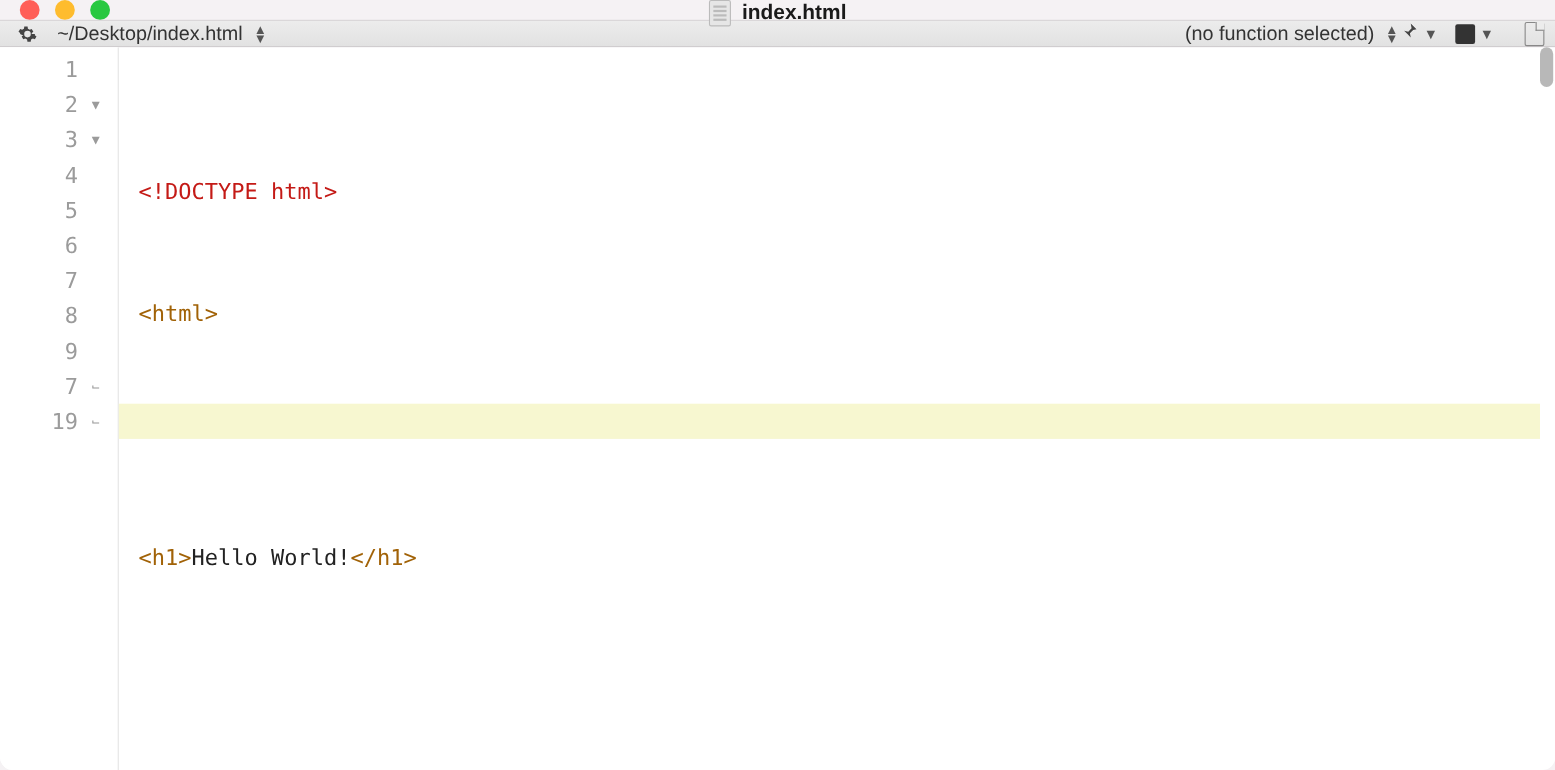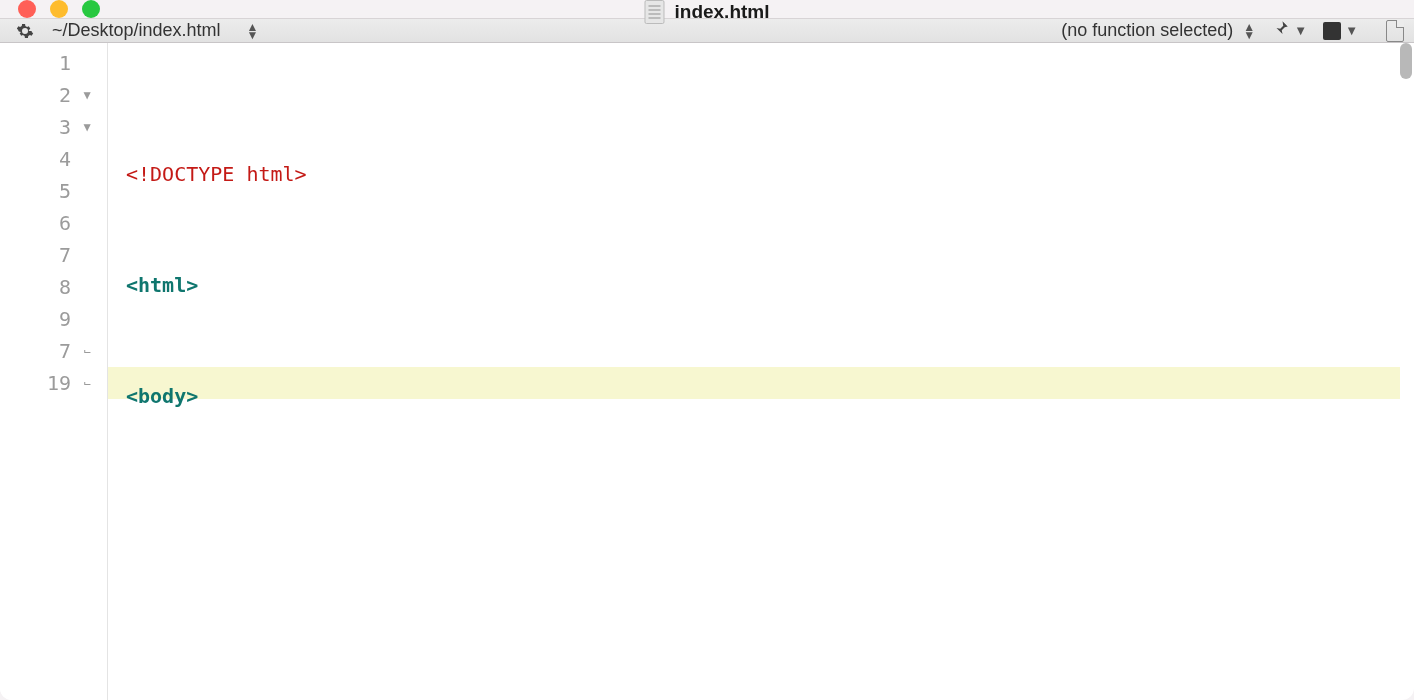--- a/index.html
+++ b/index.html
@@ -12,43 +12,43 @@
 .dot.red { background: #ff5f57; }
 .dot.yellow { background: #febc2e; }
 .dot.green { background: #28c840; }
 .title-center { position: absolute; left: 50%; transform: translateX(-50%); display: flex; align-items: center; gap: 10px; font-size: 19px; font-weight: 600; color: #1a1a1a; }
 .file-icon { width: 20px; height: 24px; background: #e6e6e6; border: 1px solid #bbb; border-radius: 2px; position: relative; }
 .file-icon::before { content:""; position:absolute; top:4px; left:3px; right:3px; height:2px; background:#bbb; box-shadow: 0 4px 0 #bbb, 0 8px 0 #bbb, 0 12px 0 #bbb; }
 
 
 .toolbar { height: 36px; background: linear-gradient(#ececec,#e2e2e2); border-bottom: 1px solid #c8c5c7; display: flex; align-items: center; padding: 0 10px 0 16px; font-size: 18px; color: #333; }
 .gear { width: 18px; height: 18px; margin-right: 18px; display: flex; align-items: center; justify-content: center; }
-.path-btn { display: flex; align-items: center; gap: 24px; }
+.path-btn { display: flex; align-items: center; gap: 8px; }
 .updown { font-size: 12px; line-height: 8px; letter-spacing: -1px; color: #555; display: inline-flex; flex-direction: column; margin-left: 2px; }
 .spacer { flex: 1; }
-.nofunc { display: flex; align-items: center; gap: 8px; margin-right: 18px; }
+.nofunc { display: flex; align-items: center; gap: 8px; margin-right: 2px; }
 .pin { margin-right: 4px; font-size: 18px; }
 .chev-d { font-size: 13px; color: #555; margin-right: 16px; }
 .stop-sq { width: 18px; height: 18px; background: #333; border-radius: 2px; margin-right: 4px; }
 .new-doc { width: 18px; height: 22px; border: 1.5px solid #888; border-radius: 2px; position: relative; margin-left: 12px; }
 .new-doc::after { content:""; position:absolute; top:-1px; right:-1px; width:7px; height:7px; background:#ececec; border-left:1.5px solid #888; border-bottom:1.5px solid #888; }
 
 
 .editor { flex: 1; display: flex; background: #fff; position: relative; font-family: Menlo, Consolas, monospace; font-size: 20px; line-height: 32px; }
 .gutter { width: 108px; background: #fff; border-right: 1px solid #e4e4e4; padding-top: 4px; }
 .grow { text-align: right; padding-right: 10px; color: #9b9b9b; display: flex; align-items: center; justify-content: flex-end; height: 32px; }
 .grow .ln { width: 30px; text-align: right; }
 .fold { width: 20px; font-size: 12px; color: #9b9b9b; margin-left: 6px; text-align: center; }
 .code { flex: 1; padding: 4px 0 0 18px; white-space: pre; position: relative; }
 .codeline { height: 32px; display: flex; align-items: center; margin-top: 15px; }
 .hl-line { position: absolute; left: 0; right: 14px; top: calc(4px + 32px * 10); height: 32px; background: #f7f7d0; z-index: 0; }
 .codeline span, .codeline { position: relative; z-index: 1; }
 
 .c-doctype { color: #c41a16; }
-.c-tag { color: #0f766e; font-weight: bold; }
+.c-tag { color: #a16207; }
 .c-text { color: #222; }
 
 
 .vscroll { position: absolute; right: 0; top: 0; width: 16px; bottom: 0; }
 .vthumb { position:absolute; top:0; right:2px; width:12px; height:36px; background:#b8b8b8; border-radius:6px; }
 </style>
 </head>
 <body>
 
 <div class="titlebar">
@@ -139,22 +139,22 @@
       </div>
     <div class="grow">
         <span class="ln">19</span>
         <span class="fold">⌙</span>
       </div>
   </div>
   <div class="code">
     <div class="hl-line"></div>
     <div class="codeline"><span class="c-doctype">&lt;!DOCTYPE html&gt;</span></div>
     <div class="codeline"><span class="c-tag">&lt;html&gt;</span></div>
-    <div class="codeline"><span class="c-tag">&lt;body&gt;</span></div>
     <div class="codeline"><span></span></div>
+    <div class="codeline"><span class="c-tag">&lt;h1&gt;</span><span class="c-text">Hello World!</span><span class="c-tag">&lt;/h1&gt;</span></div>
     <div class="codeline"><span></span></div>
     
     
     
     
     
   </div>
   <div class="vscroll">
     <div class="vthumb"></div>
   </div>

